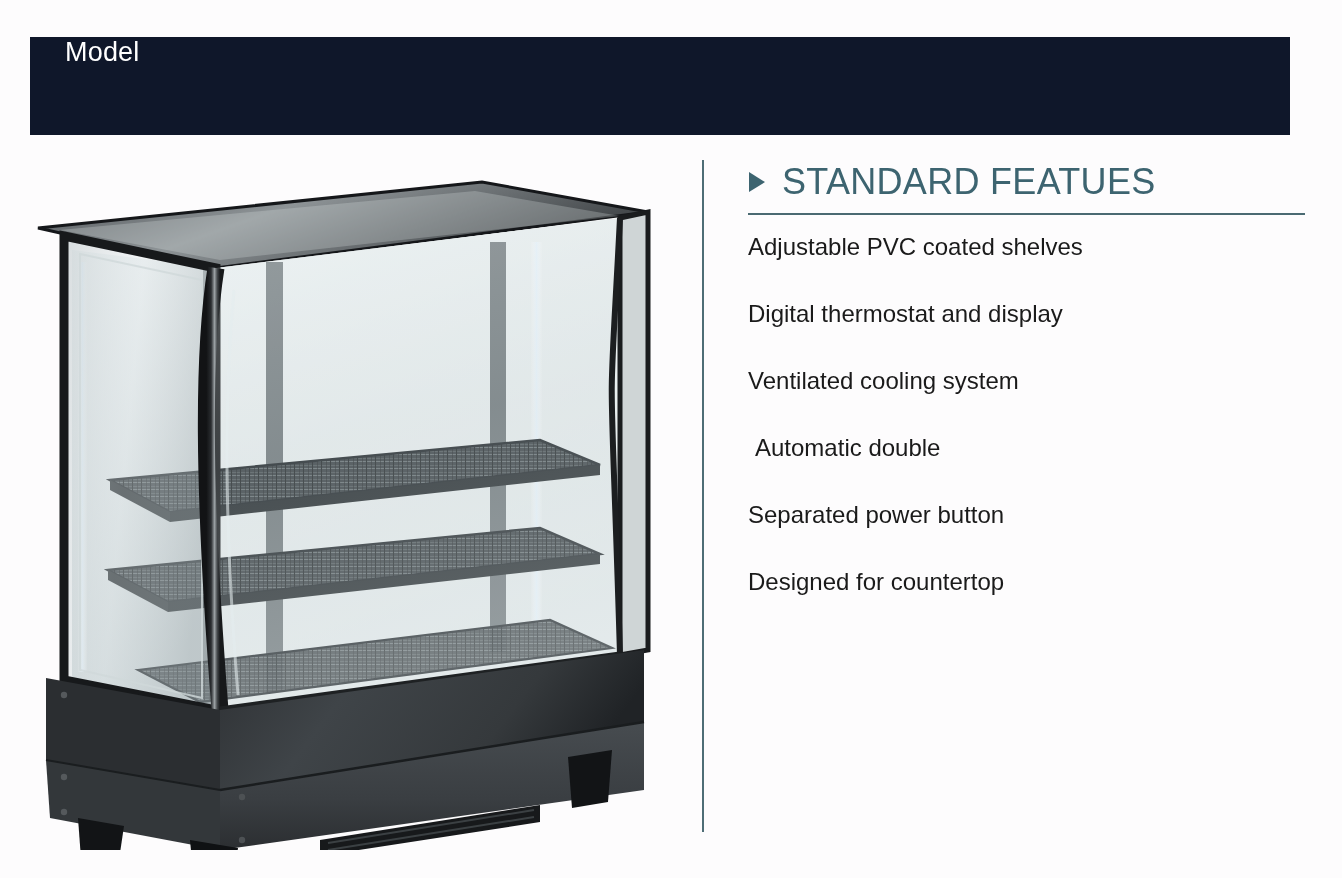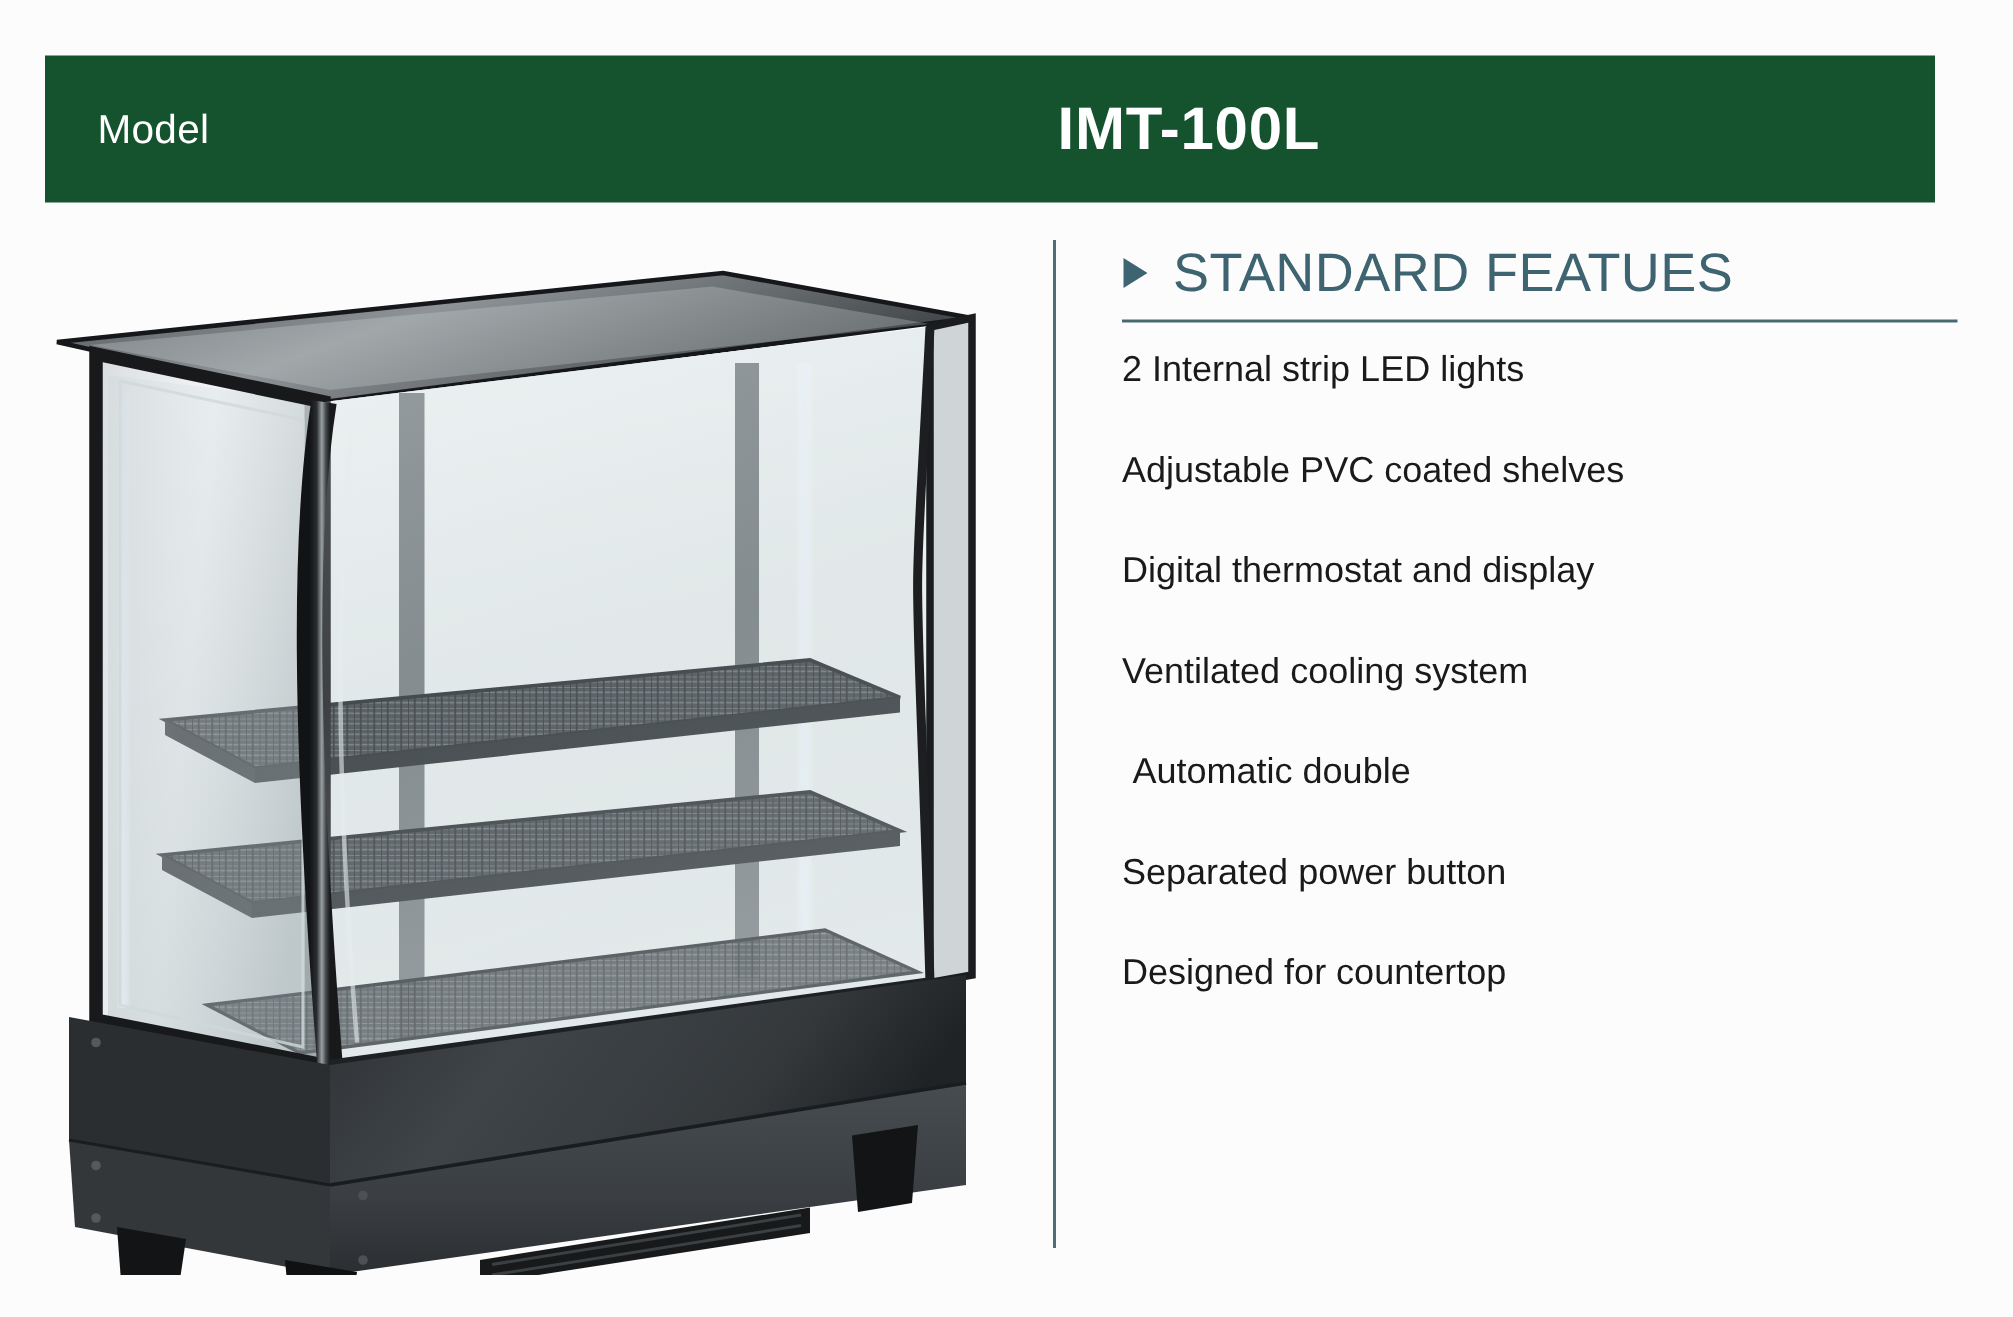--- a/index.html
+++ b/index.html
@@ -10,23 +10,23 @@
     font-family: "Liberation Sans", sans-serif;
     overflow: hidden;
   }
   .page { position: relative; width: 1342px; height: 878px; background: #fdfcfd; }
 
   
   .model-bar {
     position: absolute;
     left: 30px; top: 37px;
     width: 1260px; height: 98px;
-    background: #14532d;
+    background: #0f172a;
     display: flex;
-    align-items: center;
+    flex-direction: column;
   }
   .model-label {
     color: #ffffff;
     font-size: 27px;
     font-weight: 400;
     letter-spacing: 0.2px;
     margin-left: 35px;
     width: 640px;
   }
   .model-value {
@@ -94,21 +94,20 @@
   }
   .feat-item.indented { padding-left: 7px; }
 </style>
 </head>
 <body>
 
 <div class="page">
 
   <div class="model-bar">
     <div class="model-label">Model</div>
-    <div class="model-value">IMT-100L</div>
   </div>
 
   <div class="product-pane">
     <svg class="product-svg" viewBox="0 0 660 700" preserveAspectRatio="xMidYMid meet">
       <defs>
         <linearGradient id="gTop" x1="0" y1="0" x2="1" y2="0.4">
           <stop offset="0" stop-color="#4a4e52"></stop>
           <stop offset="0.45" stop-color="#8d9396"></stop>
           <stop offset="1" stop-color="#3e4245"></stop>
         </linearGradient>
@@ -245,21 +244,20 @@
   <div class="features-pane">
     <div class="feat-head-row">
       <svg class="tri-icon" viewBox="0 0 18 22">
         <polygon points="1,1 17,11 1,21" fill="#3d6470"></polygon>
       </svg>
       <div class="feat-heading">STANDARD FEATUES</div>
     </div>
     <div class="feat-underline"></div>
 
     <div class="feat-list">
-      <div class="feat-item">2 Internal strip LED lights</div>
       <div class="feat-item">Adjustable PVC coated shelves</div>
       <div class="feat-item">Digital thermostat and display</div>
       <div class="feat-item">Ventilated cooling system</div>
       <div class="feat-item indented">Automatic double</div>
       <div class="feat-item">Separated power button</div>
       <div class="feat-item">Designed for countertop</div>
     </div>
   </div>
 
 </div>

